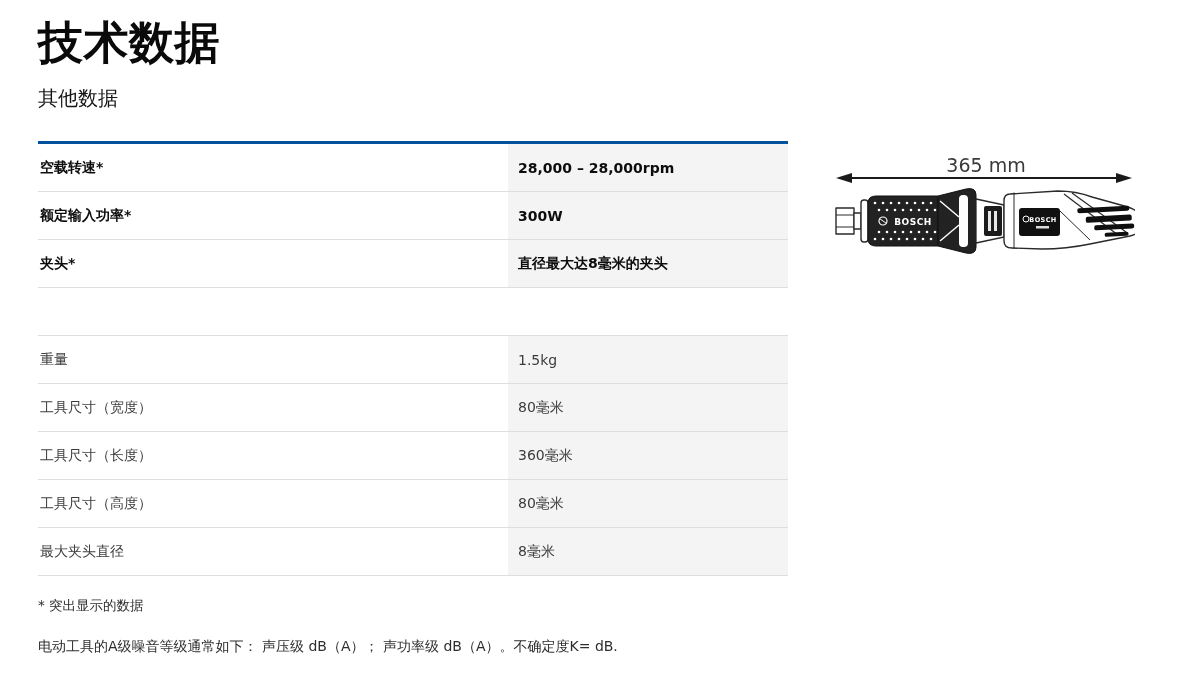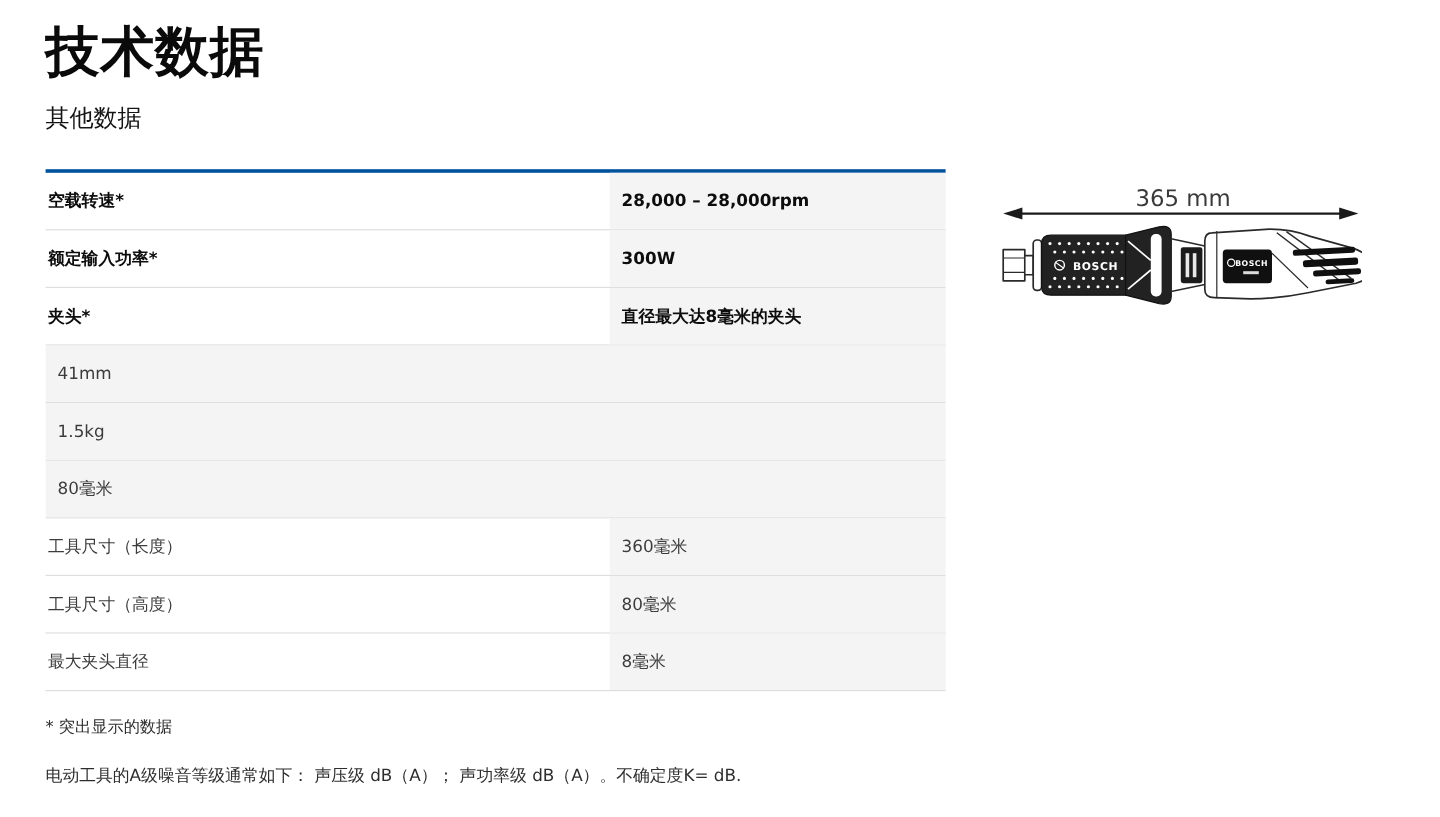--- a/index.html
+++ b/index.html
@@ -54,26 +54,27 @@
     </div>
     <div class="row hl">
       <div class="cell-label">额定输入功率*</div>
       <div class="cell-value">300W</div>
     </div>
     <div class="row hl">
       <div class="cell-label">夹头*</div>
       <div class="cell-value">直径最大达8毫米的夹头</div>
     </div>
     <div class="row">
-      <div class="cell-value">41mm</div>
     </div>
     <div class="row">
+      <div class="cell-label">重量</div>
       <div class="cell-value">1.5kg</div>
     </div>
     <div class="row">
+      <div class="cell-label">工具尺寸（宽度）</div>
       <div class="cell-value">80毫米</div>
     </div>
     <div class="row">
       <div class="cell-label">工具尺寸（长度）</div>
       <div class="cell-value">360毫米</div>
     </div>
     <div class="row">
       <div class="cell-label">工具尺寸（高度）</div>
       <div class="cell-value">80毫米</div>
     </div>

